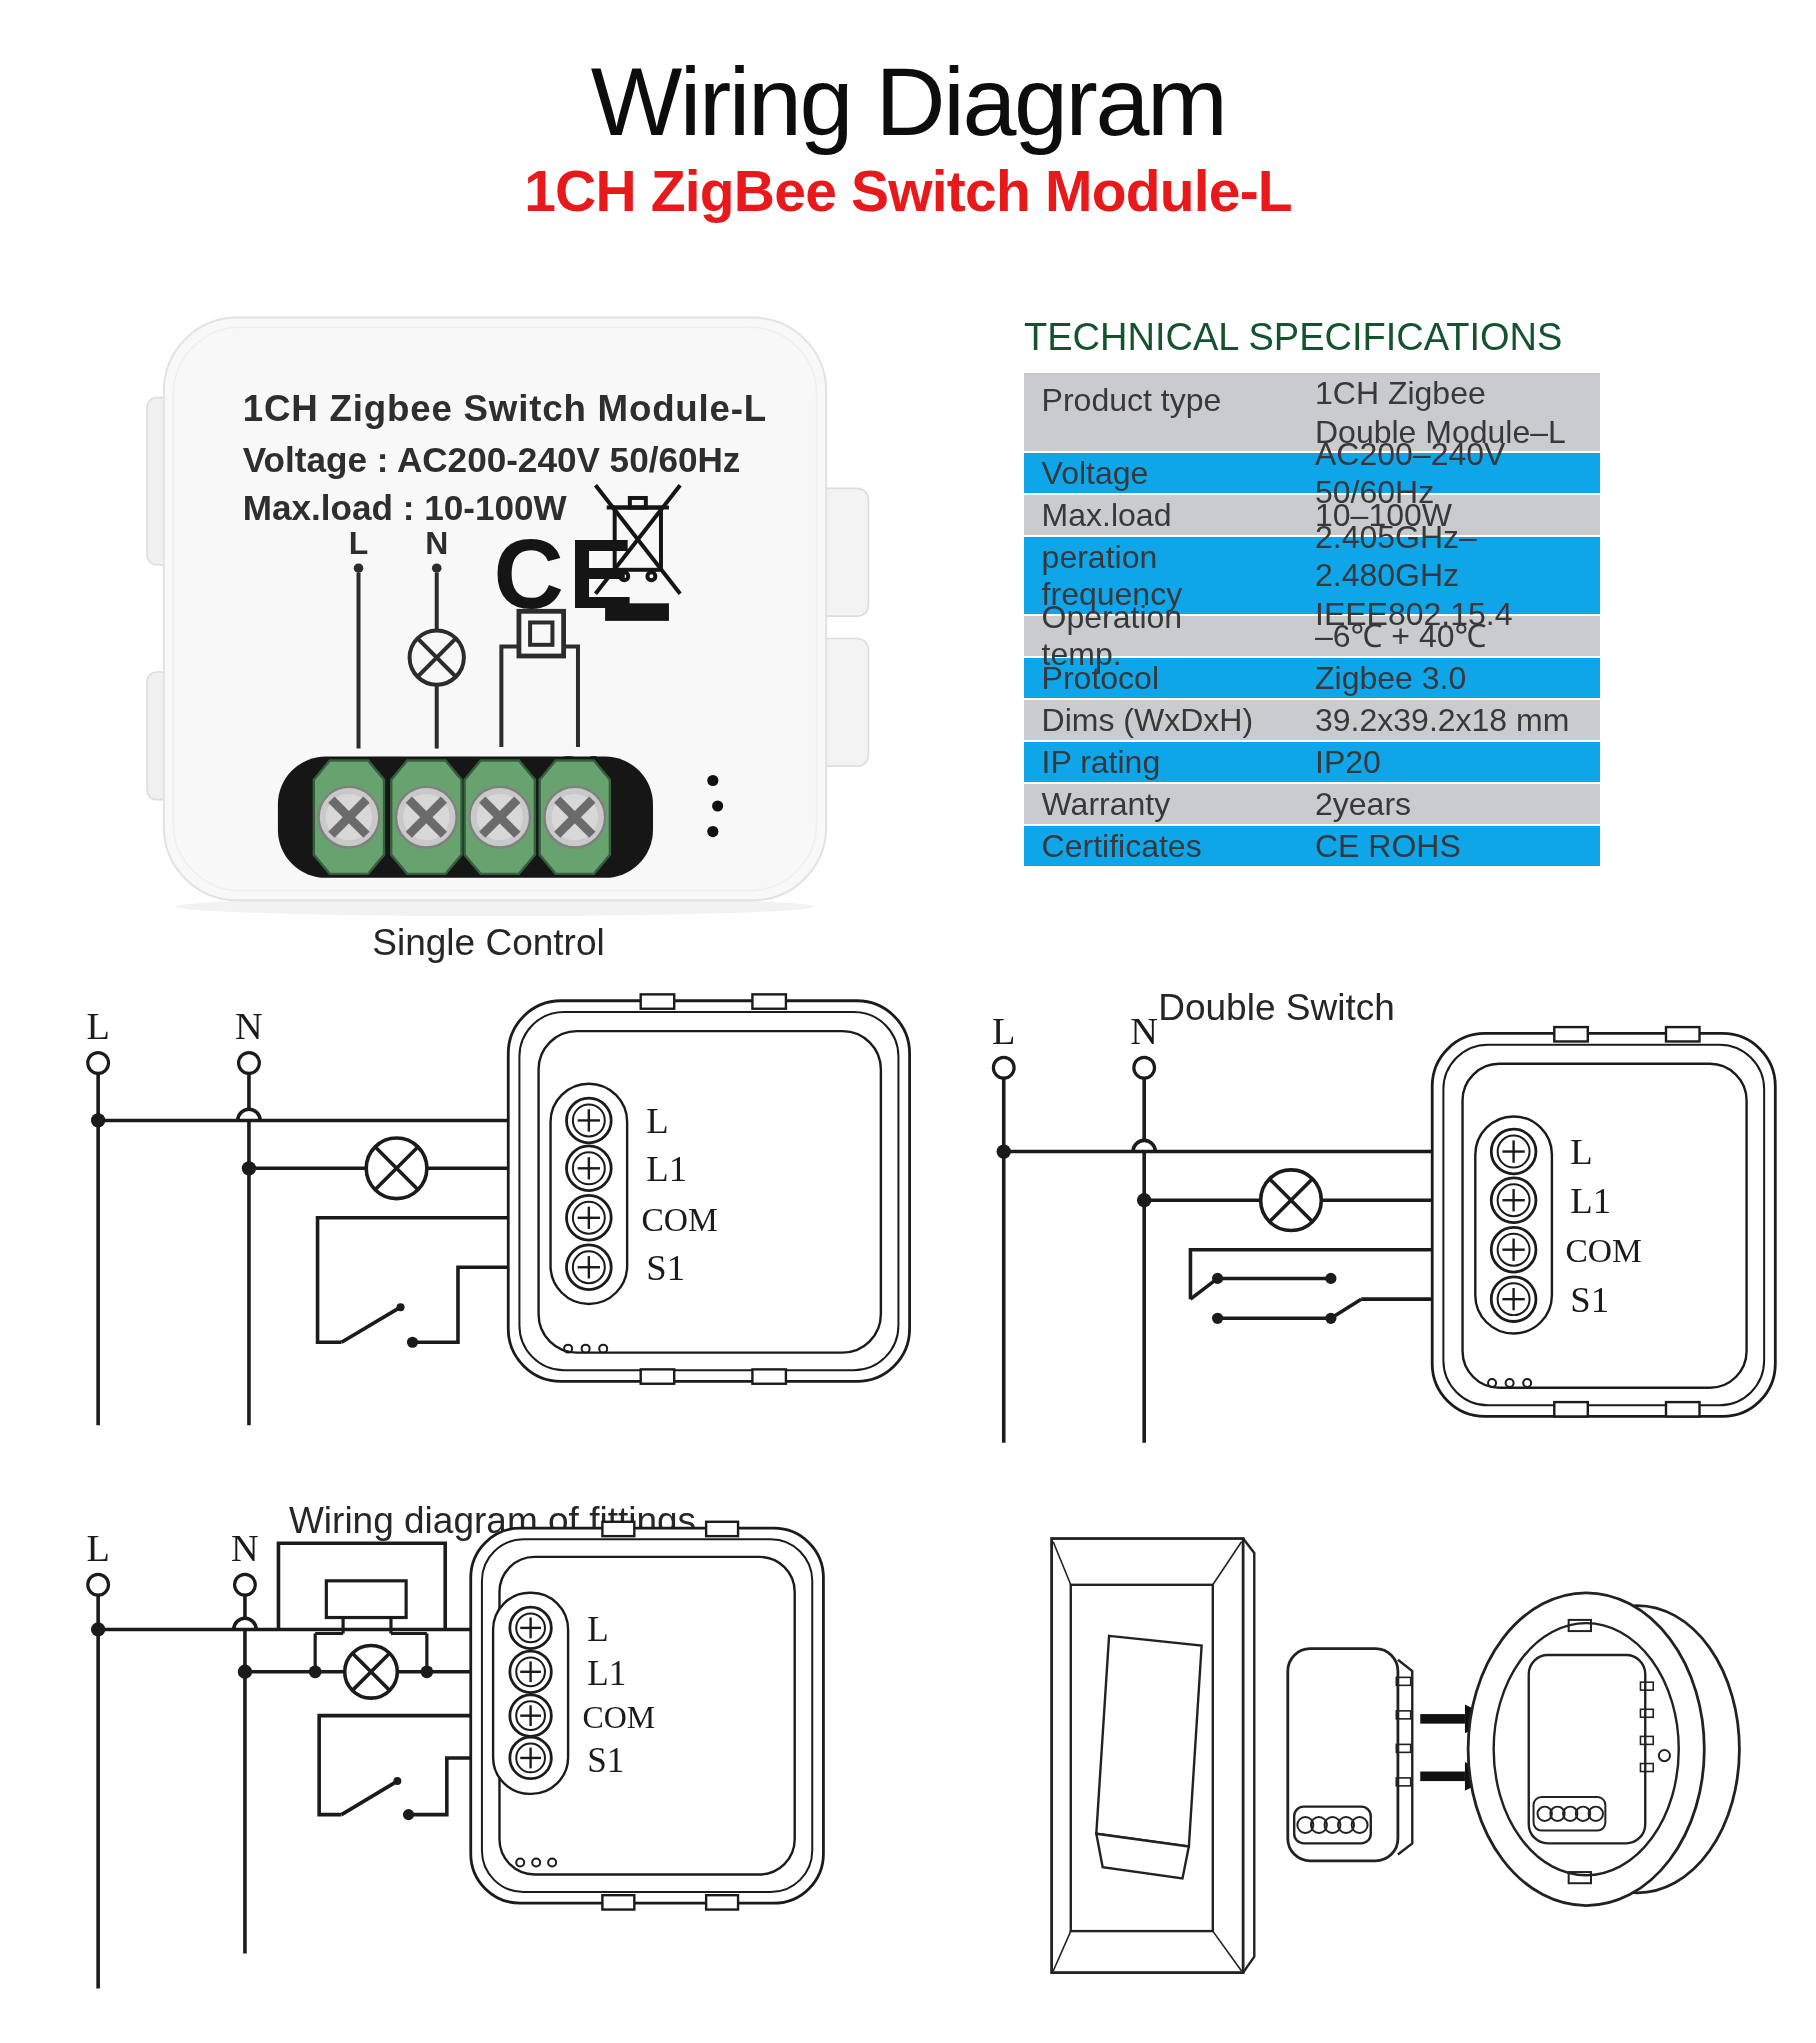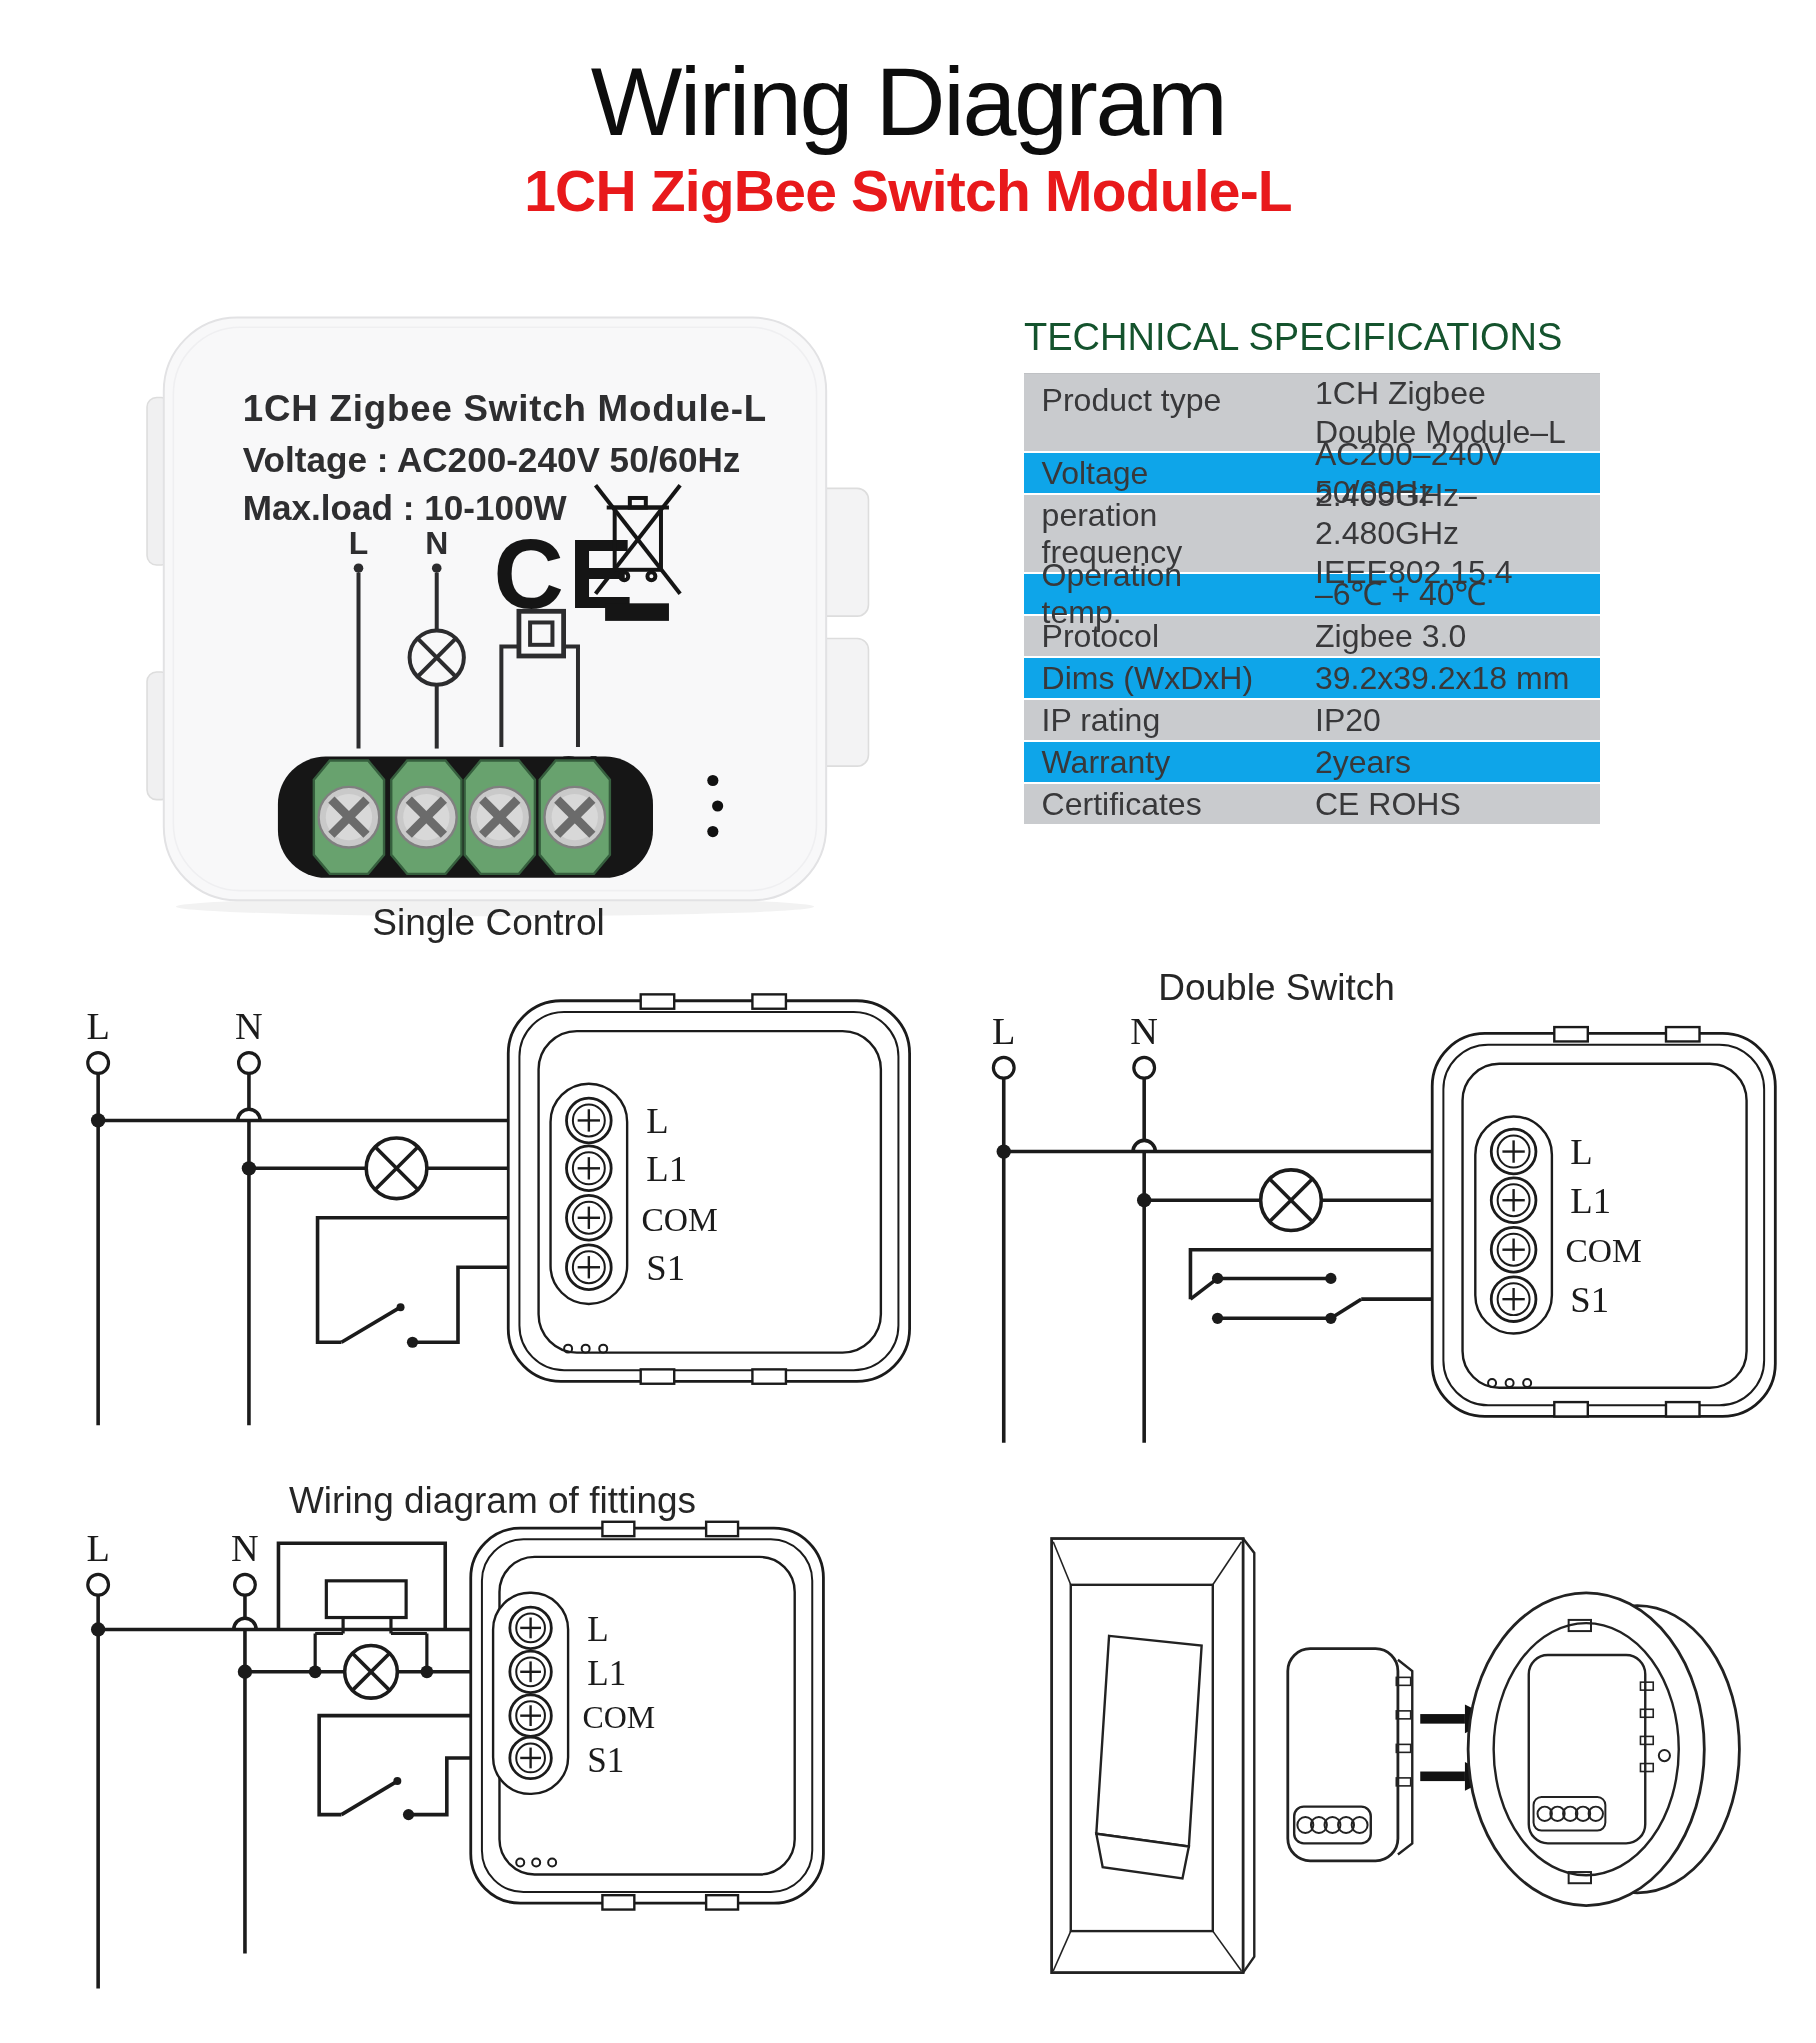--- a/index.html
+++ b/index.html
@@ -15,21 +15,21 @@
   .spec-row{display:flex;align-items:center;height:40px;border-bottom:2.4px solid #ffffff;
             background:#0ea5e9;}
   .spec-row:nth-child(odd){background:#c9cbce;}
   .spec-row:first-child{border-top:1.6px solid #bfc1c4;}
   .spec-row.tall{height:77px;}
   .cell-label{width:243px;box-sizing:border-box;padding-left:17.6px;font-size:32px;color:#38383a;
               white-space:pre-line;line-height:1.15;}
   .cell-value{flex:1;box-sizing:border-box;padding-left:48px;font-size:32px;color:#38383a;
               white-space:pre-line;line-height:1.2;}
   .spec-row.tall .cell-label.top{align-self:flex-start;padding-top:8px;}
-  .diagram-caption{font-size:37px;color:#262626;text-align:center;}
+  .diagram-caption{font-size:37px;color:#262626;text-align:center;margin-top:20px;}
   .cap-single{left:289px;top:902px;width:399px;}
   .cap-double{left:1077px;top:967px;width:399px;}
   .cap-fittings{left:249px;top:1480px;width:487px;}
   svg{display:block;}
   .dlabel{font-family:"Liberation Serif",serif;fill:#1b1b1b;}
   .plabel{font-family:"Liberation Sans",sans-serif;fill:#2e2e30;font-weight:600;}
 </style>
 </head>
 <body>
 
@@ -131,20 +131,24 @@
   <div class="abs spec-heading">TECHNICAL SPECIFICATIONS</div>
   <div class="abs spec-table">
     <div class="spec-row tall">
       <div class="cell-label top">Product type</div>
       <div class="cell-value">1CH Zigbee
 Double Module–L</div>
     </div>
     <div class="spec-row">
       <div class="cell-label">Voltage</div>
       <div class="cell-value">AC200–240V 50/60Hz</div>
+    </div>
+    <div class="spec-row">
+      <div class="cell-label">Max.load</div>
+      <div class="cell-value">10–100W</div>
     </div>
     <div class="spec-row tall">
       <div class="cell-label">peration
 frequency</div>
       <div class="cell-value">2.405GHz–2.480GHz
 IEEE802.15.4</div>
     </div>
     <div class="spec-row">
       <div class="cell-label">Operation temp.</div>
       <div class="cell-value">–6℃ + 40℃</div>

